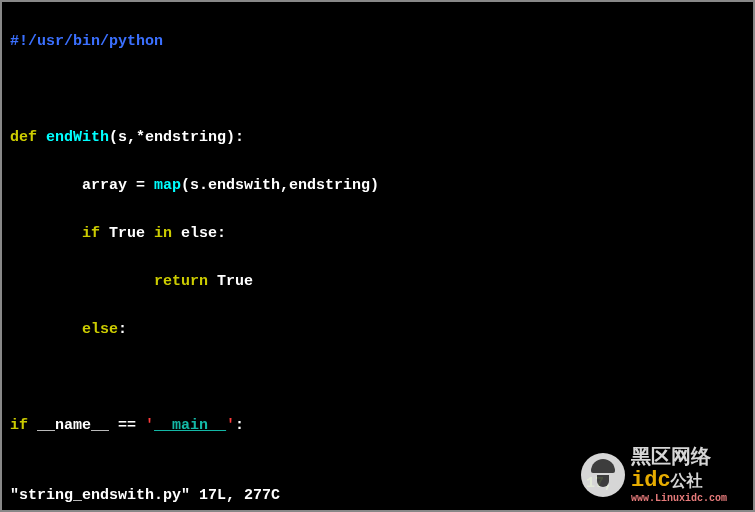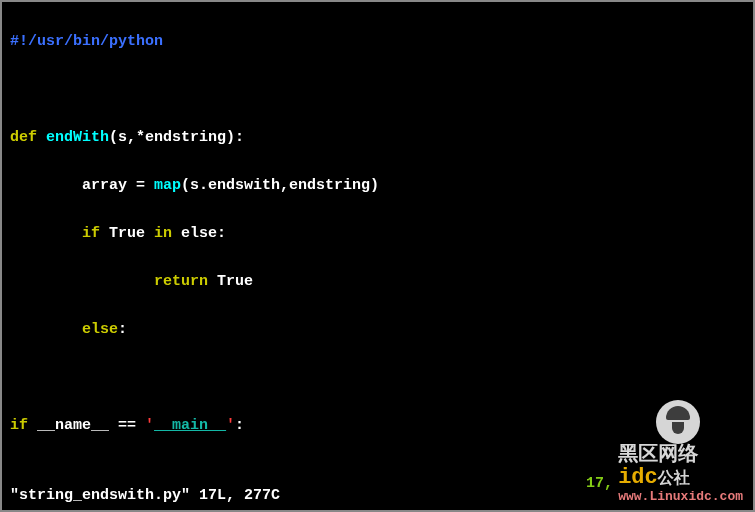--- a/index.html
+++ b/index.html
@@ -36,27 +36,26 @@
       bottom: 6px;
       left: 8px;
       right: 8px;
       color: #fff;
       font-weight: bold;
       display: flex;
       justify-content: space-between;
     }
     .watermark {
       position: absolute;
-      right: 10px;
+      right: 26px;
       bottom: 6px;
       display: flex;
       align-items: center;
       opacity: 0.9;
       pointer-events: none;
-      flex-direction: column;
     }
     .watermark-icon {
       width: 44px;
       height: 44px;
       background: #eee;
       border-radius: 50%;
       position: relative;
       margin-right: 6px;
     }
     .watermark-icon::before {
@@ -86,21 +85,21 @@
     }
     .watermark-cn {
       color: #eee;
       font-size: 20px;
       font-weight: bold;
       text-shadow: 1px 1px 2px #000;
     }
     .watermark-brand { display: flex; align-items: baseline; }
     .watermark-linux { color: #ff0000; font-size: 22px; font-weight: bold; font-style: italic; }
     .watermark-idc { color: #ffbf00; font-size: 22px; font-weight: bold; }
-    .watermark-url { color: #ff8888; font-size: 13px; }
+    .watermark-url { color: #ff8888; font-size: 10px; }
     .pos-info {
       position: absolute;
       right: 140px;
       bottom: 18px;
       color: #84cc16;
       margin-top: 13px;
     }
   </style>
 </head>
 <body>

